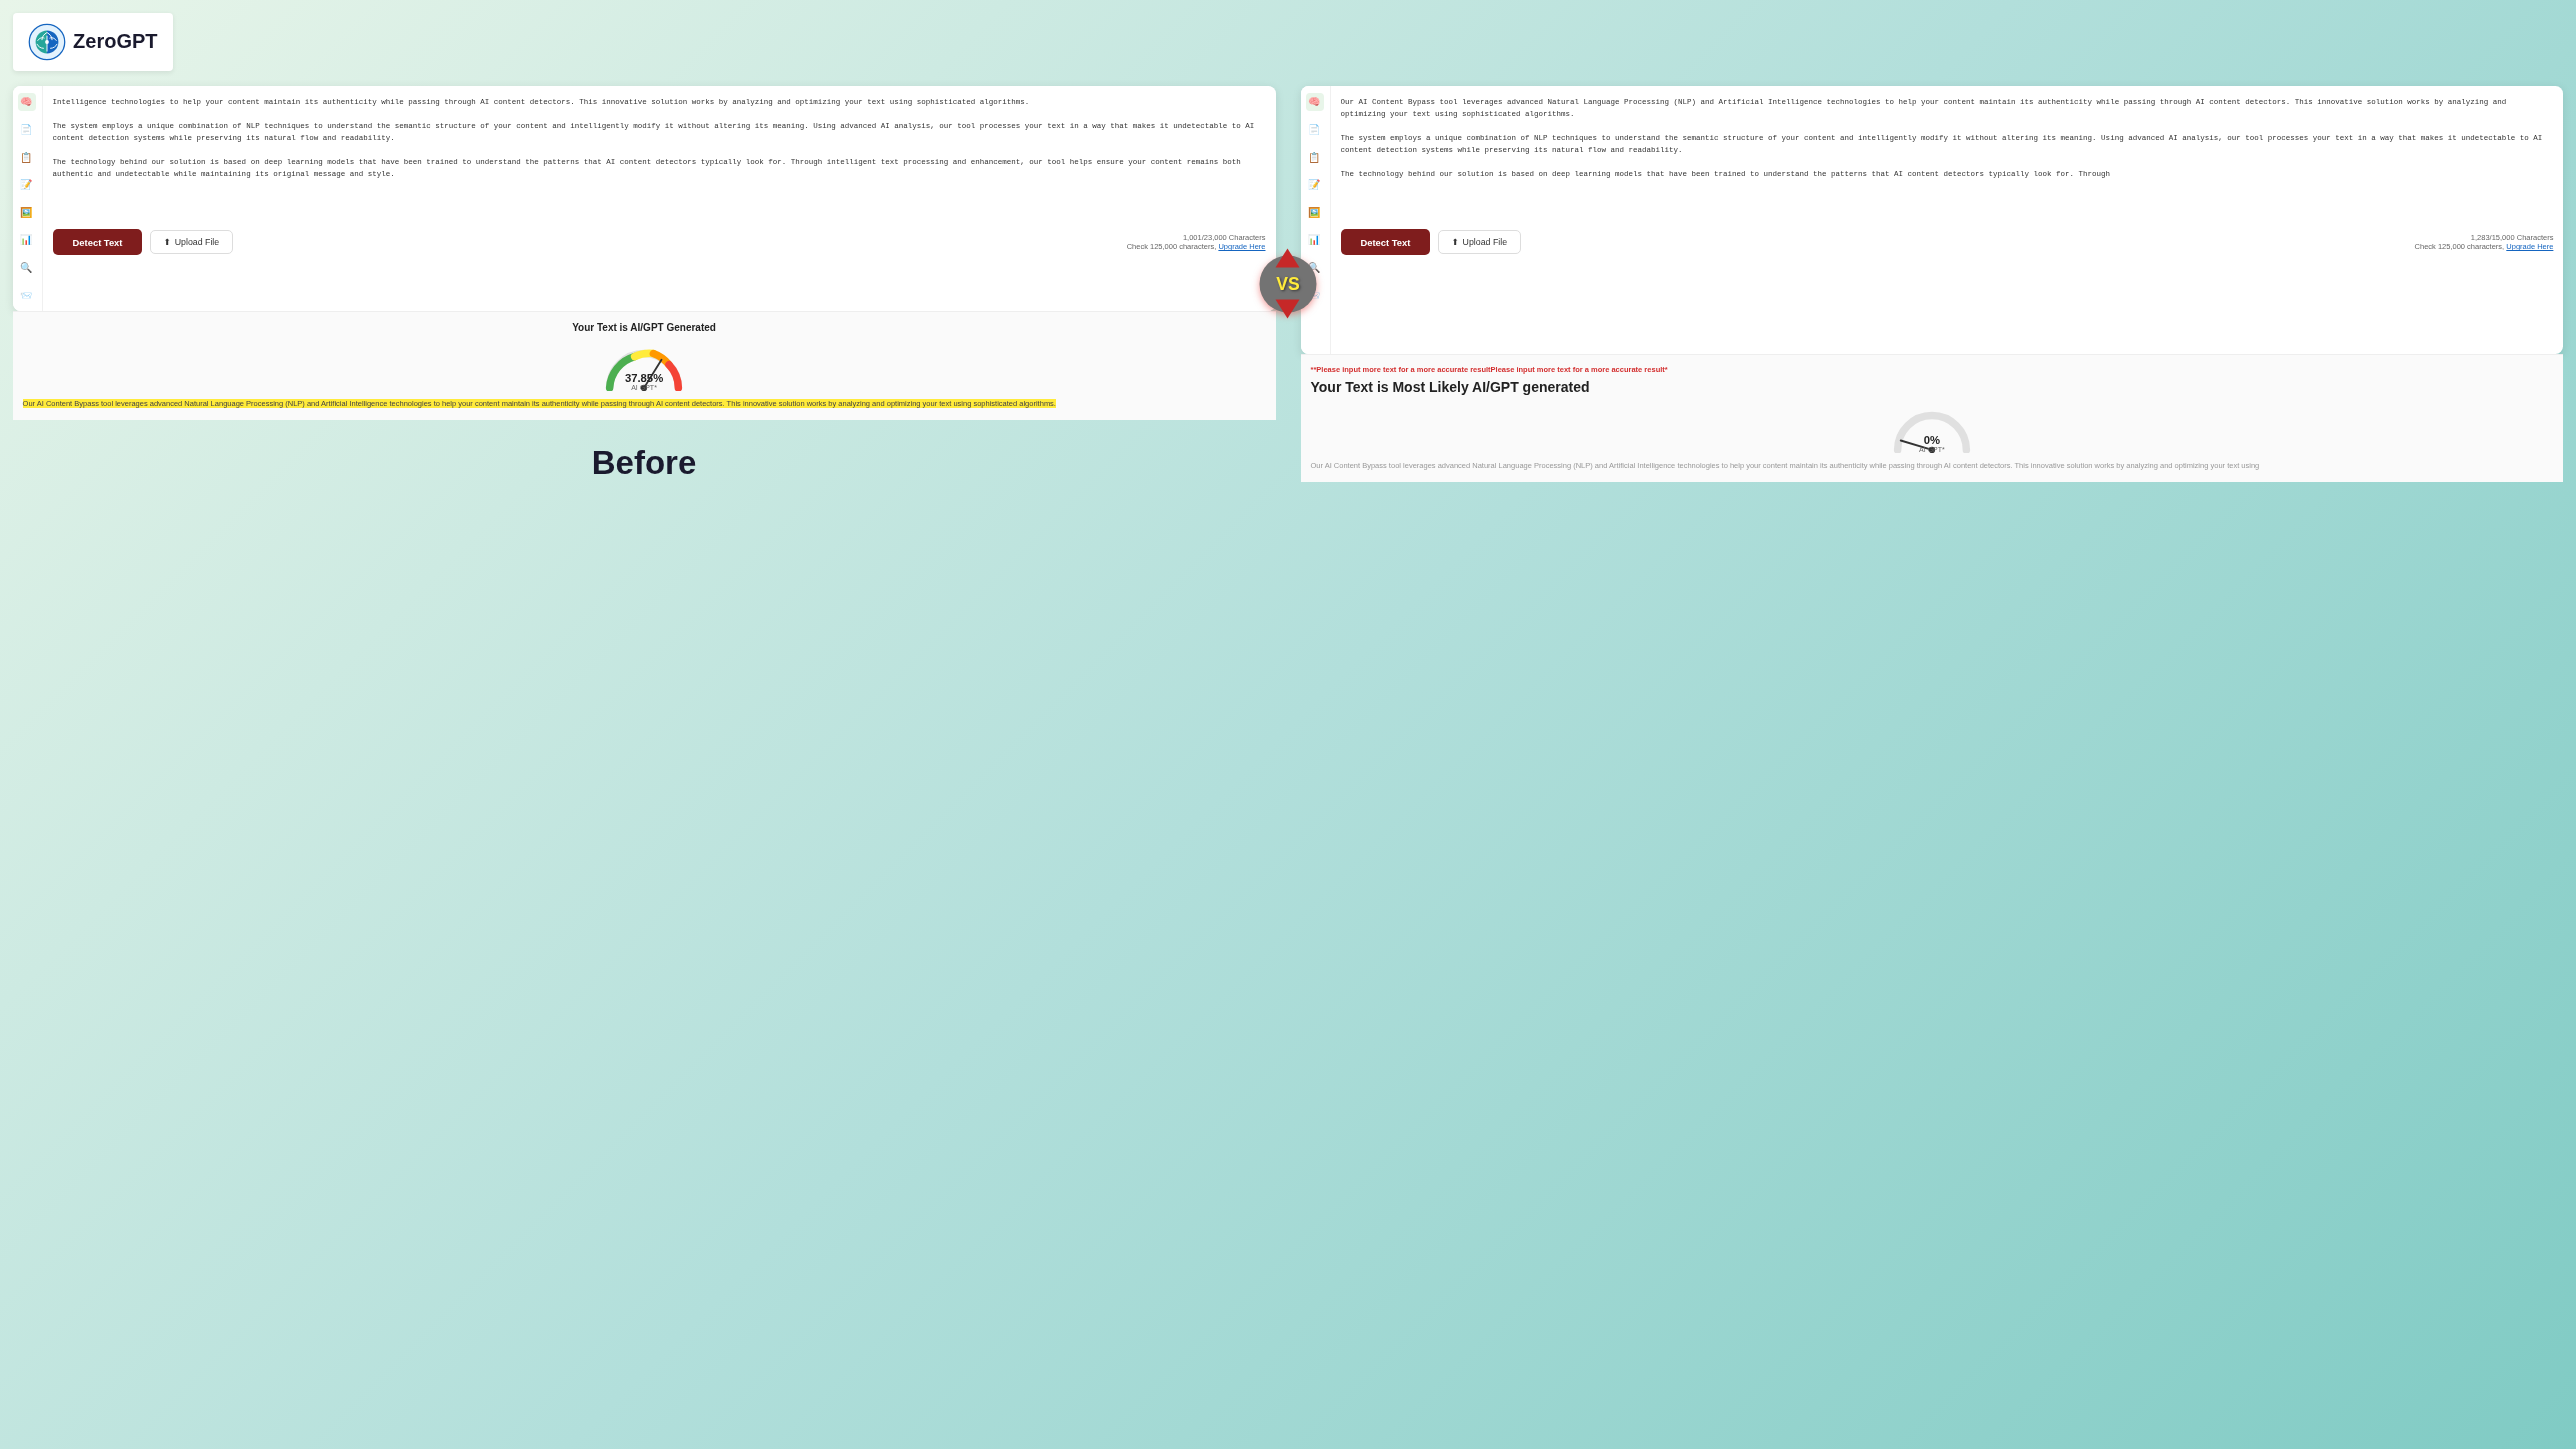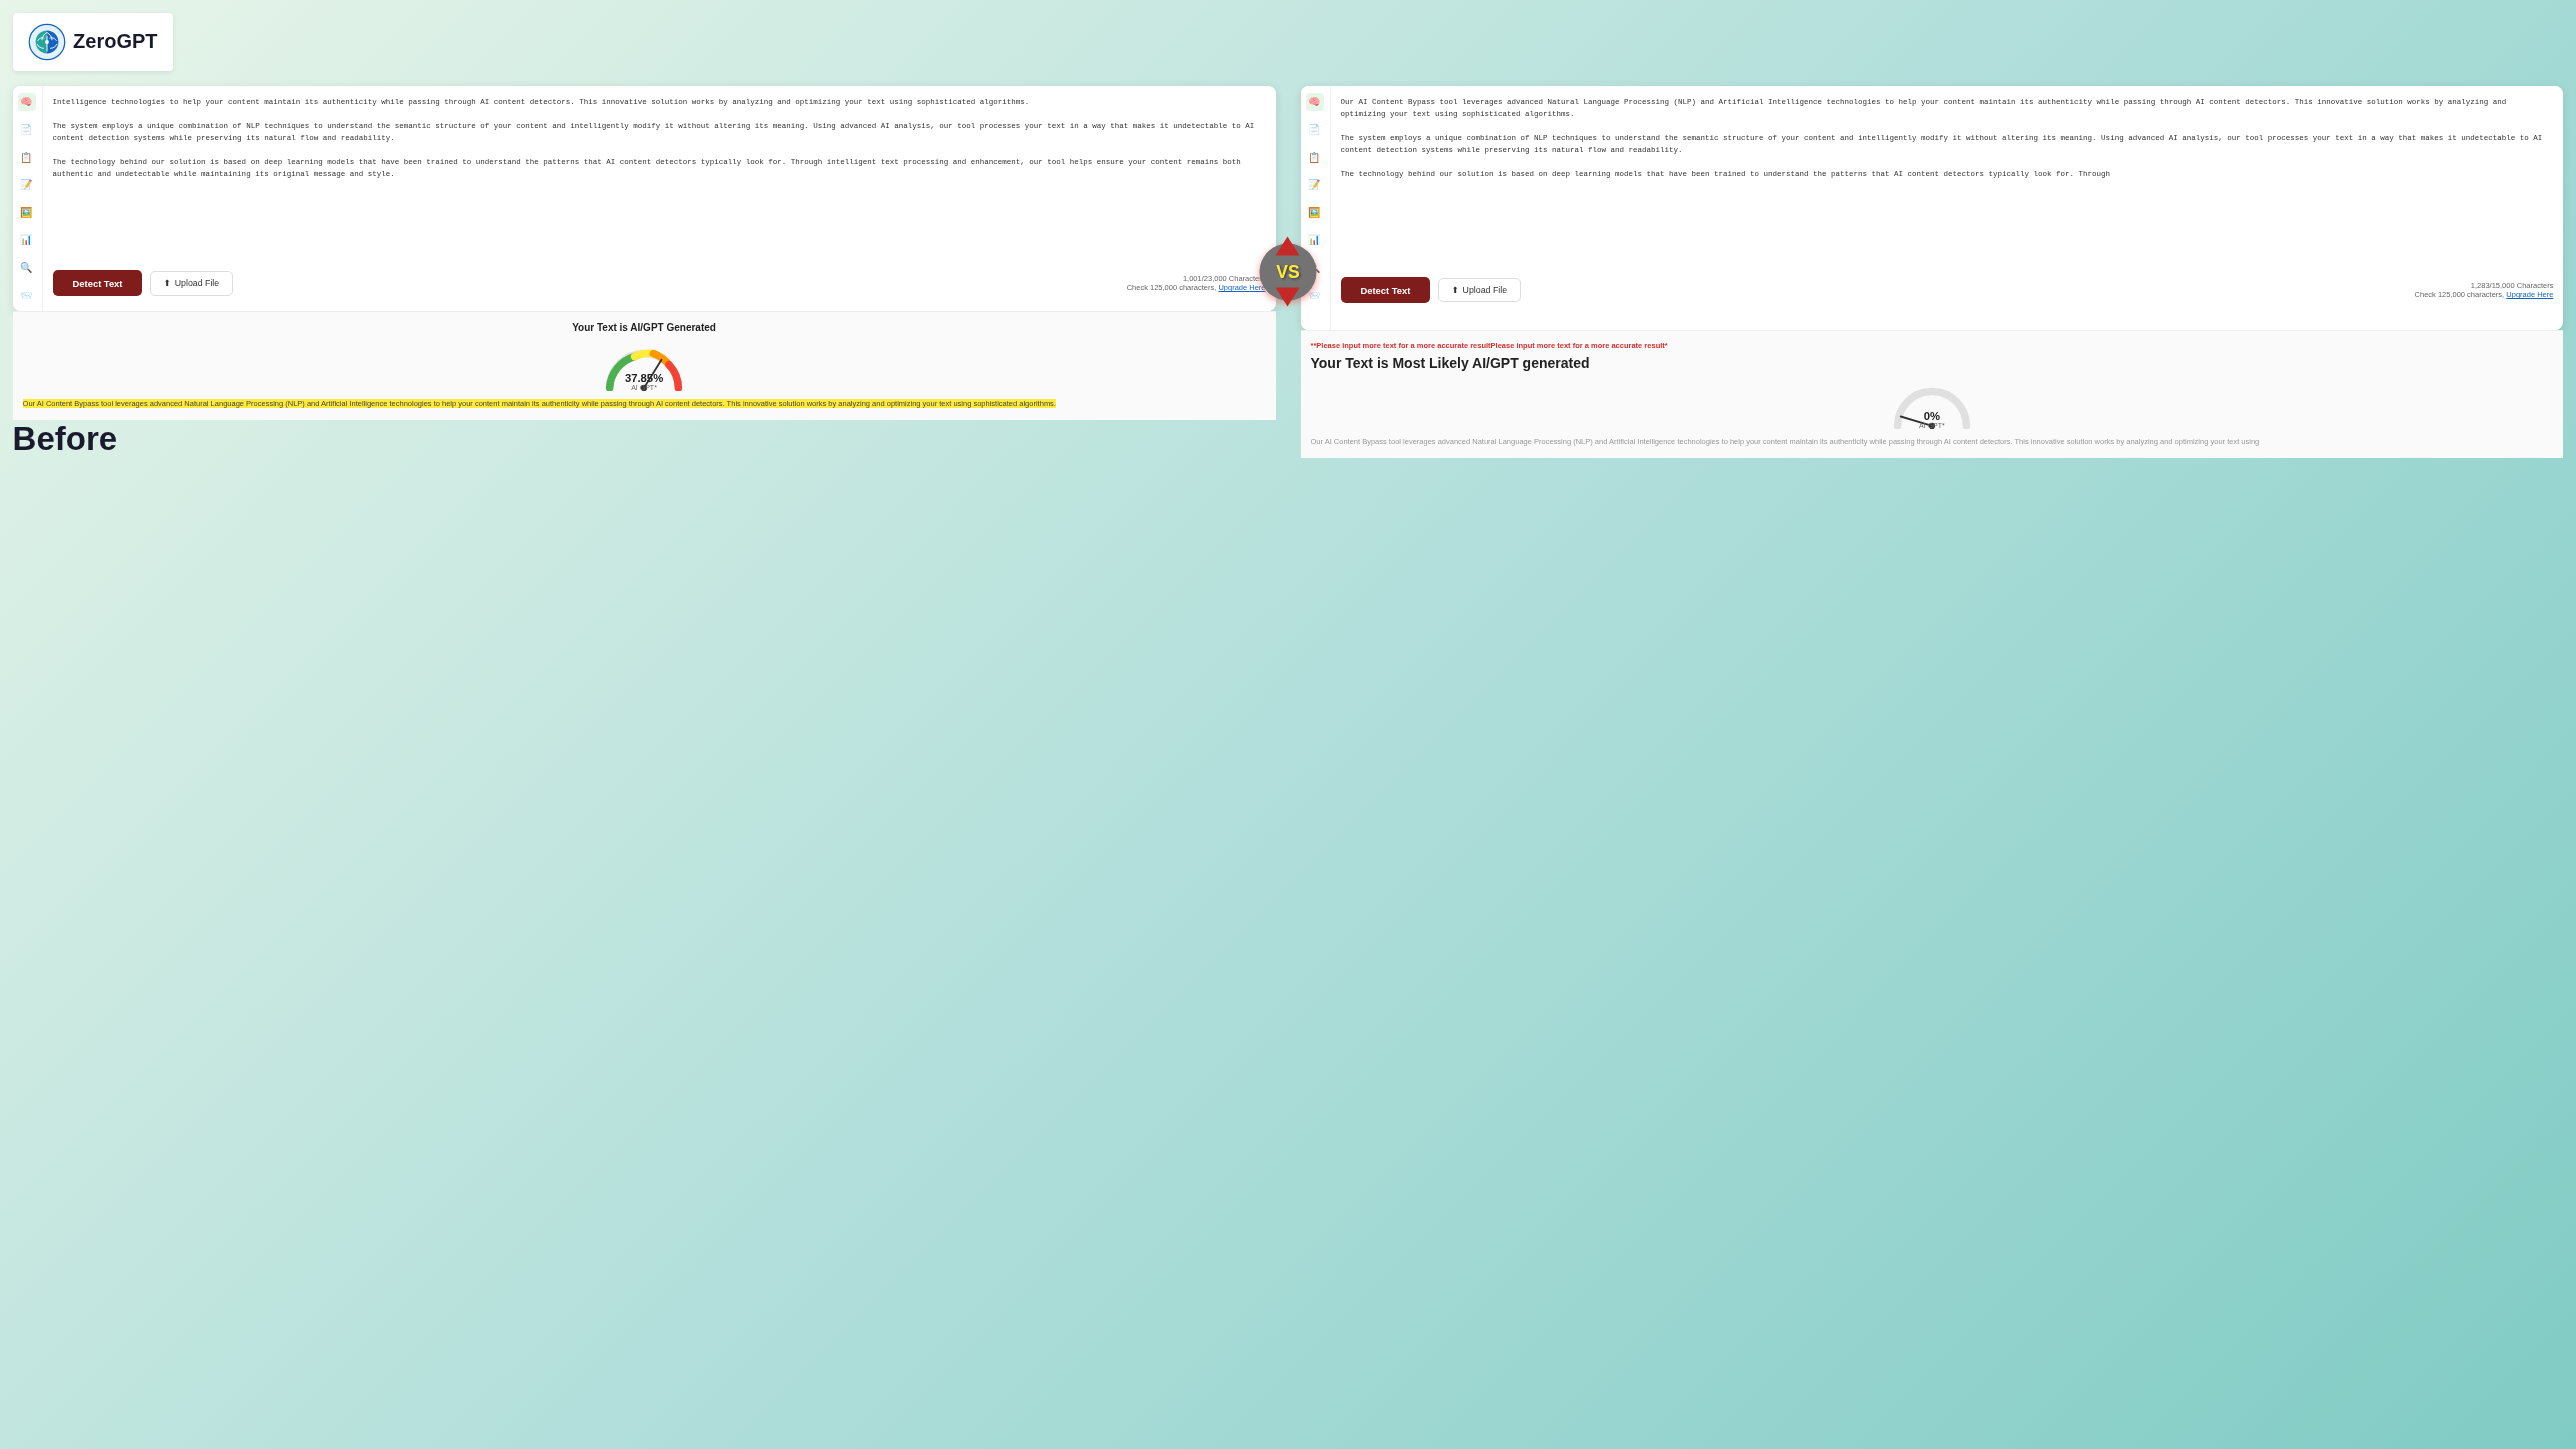--- a/index.html
+++ b/index.html
@@ -68,21 +68,20 @@
     .sidebar-icon.active {
       background: #e8f5e9;
       color: #2e7d32;
     }
 
     .panel-body {
       flex: 1;
       padding: 10px;
       display: flex;
       flex-direction: column;
-      gap: 48px;
     }
 
     .text-area-content {
       font-family: 'Courier New', monospace;
       font-size: 7.5px;
       line-height: 1.6;
       color: #333;
       flex: 1;
       overflow-y: auto;
       margin-bottom: 7.5px;
@@ -250,21 +249,22 @@
       font-weight: 900;
       color: #ffeb3b;
       text-shadow: 1.3px 1.3px 2.5px rgba(0,0,0,0.5);
       z-index: 1;
     }
 
     .panel-label {
       font-size: 33px;
       font-weight: 900;
       color: #1a1a2e;
-      text-align: left;
+      text-align: center;
+      margin-top: 24px;
     }
 
     .warning-text {
       color: #d32f2f;
       font-weight: 700;
       font-size: 7.5px;
       text-align: left;
       margin-bottom: 5px;
     }
 

